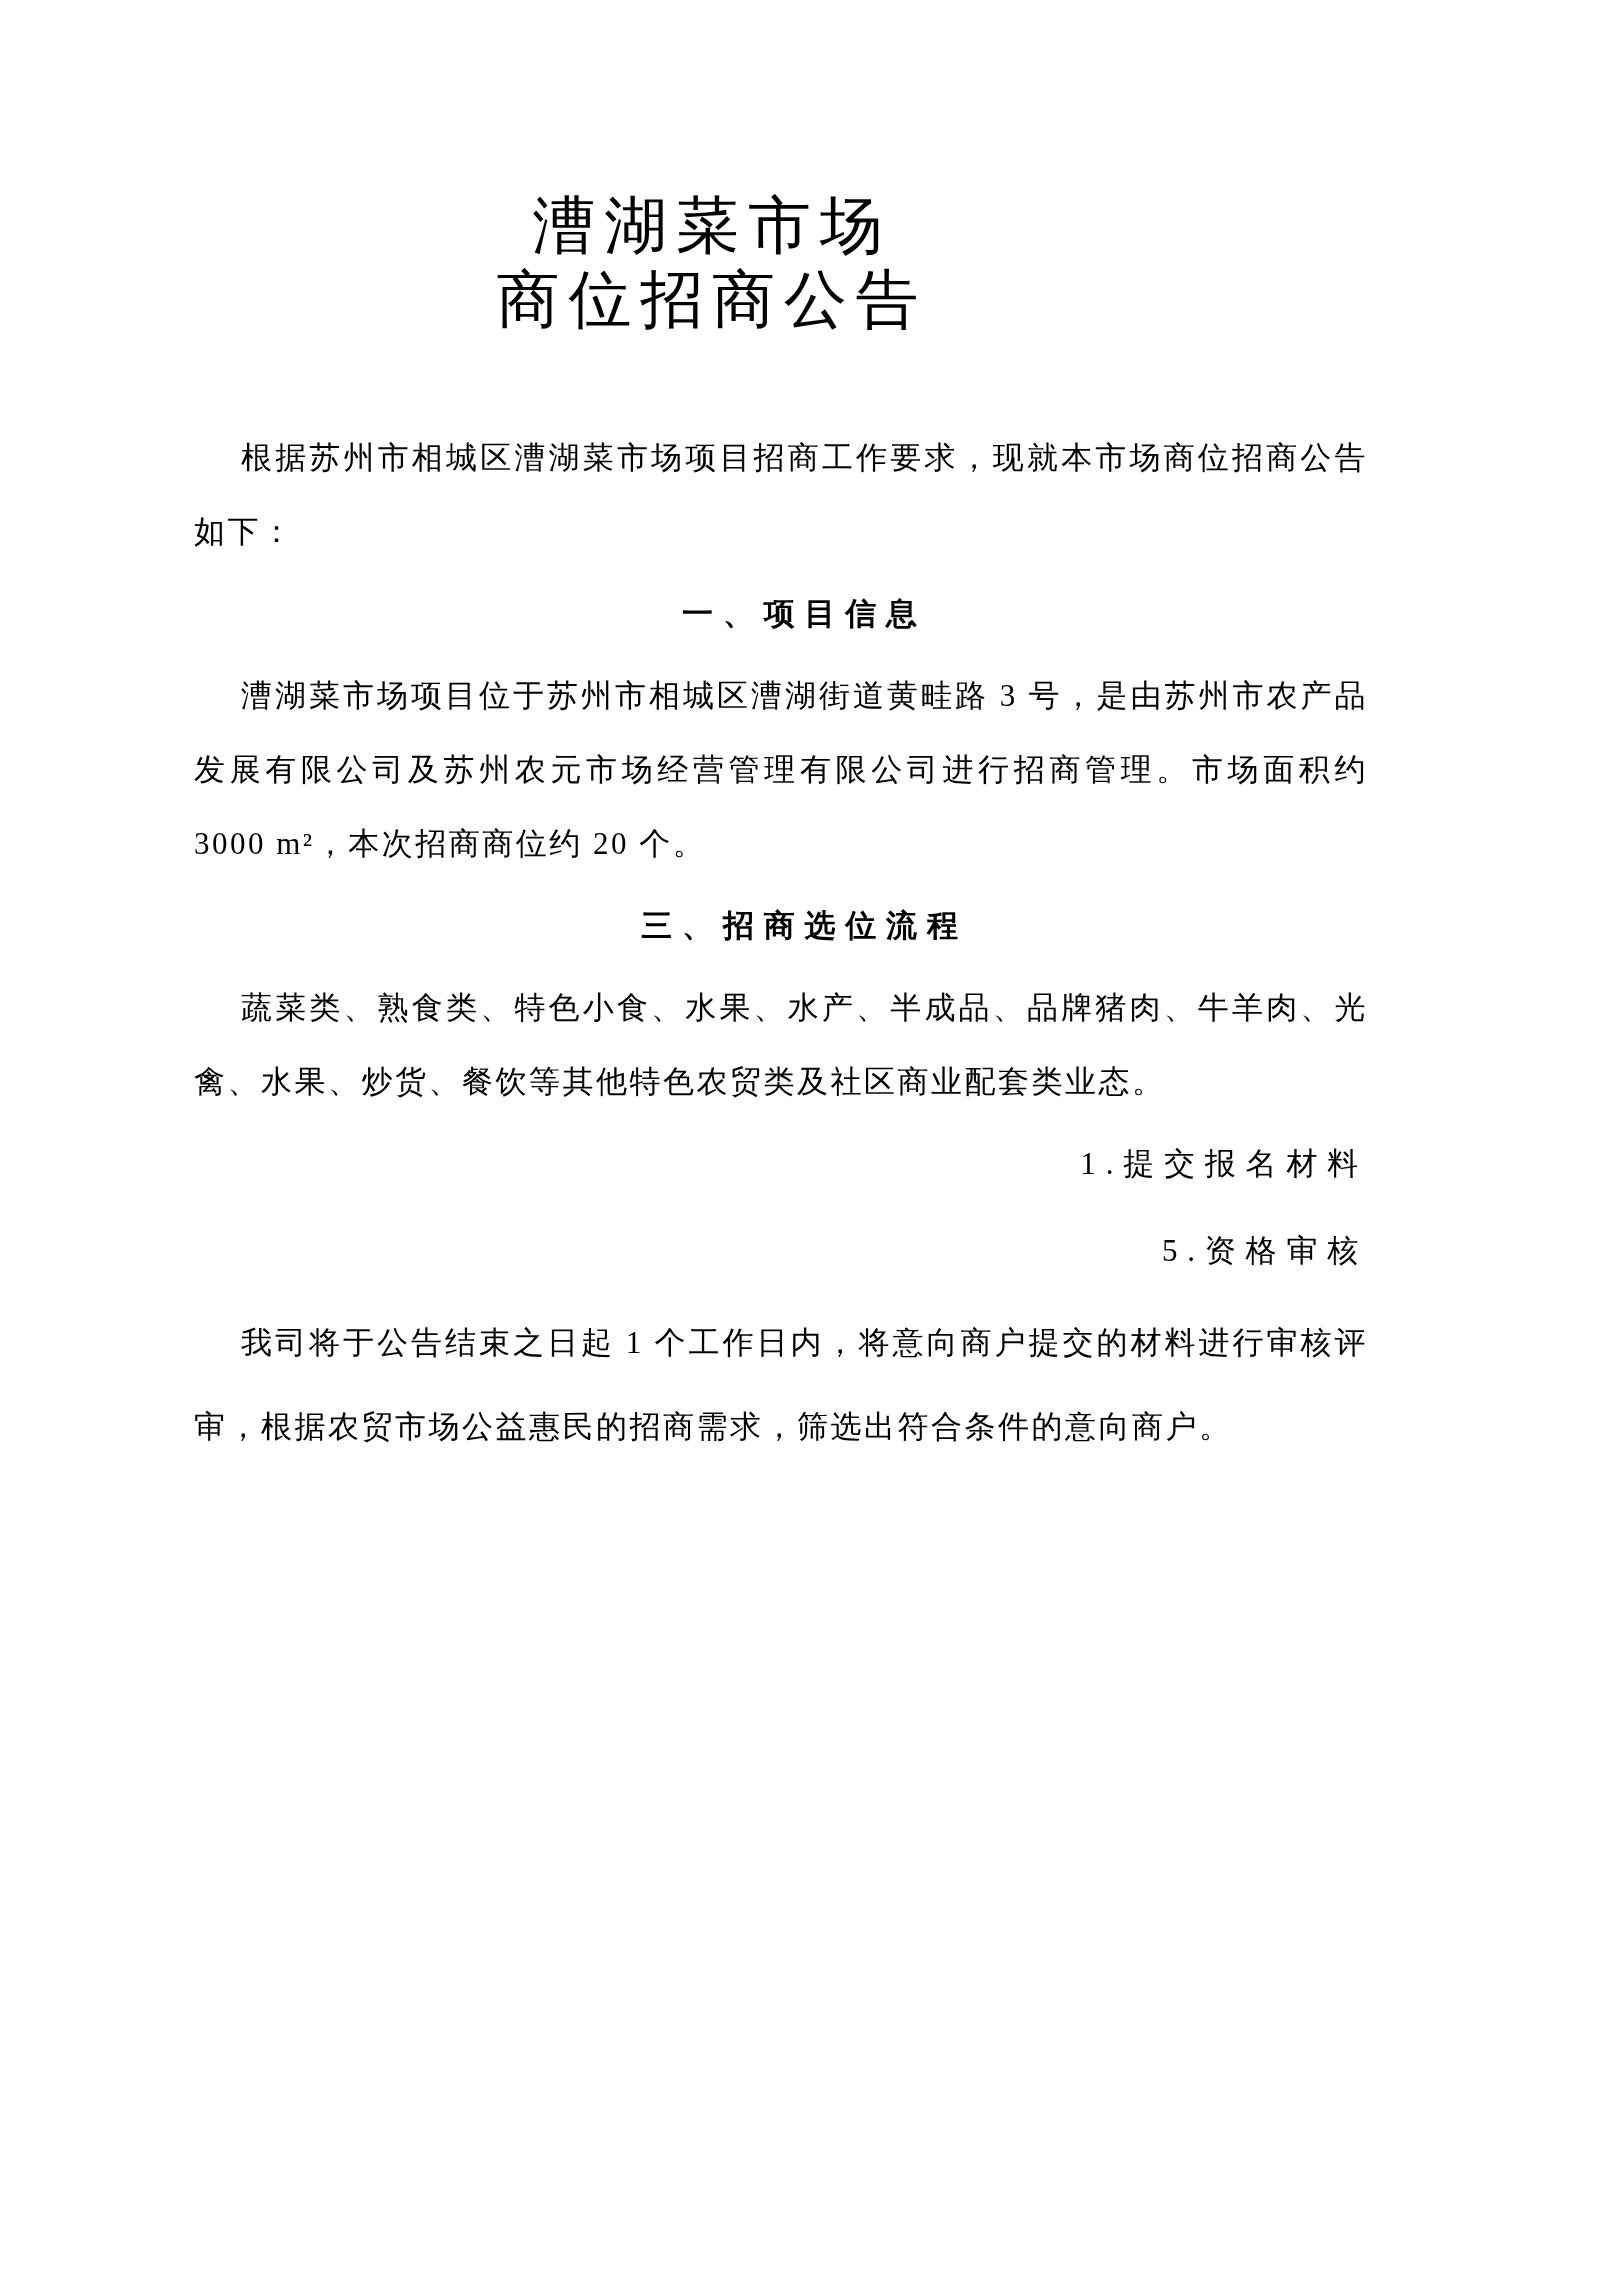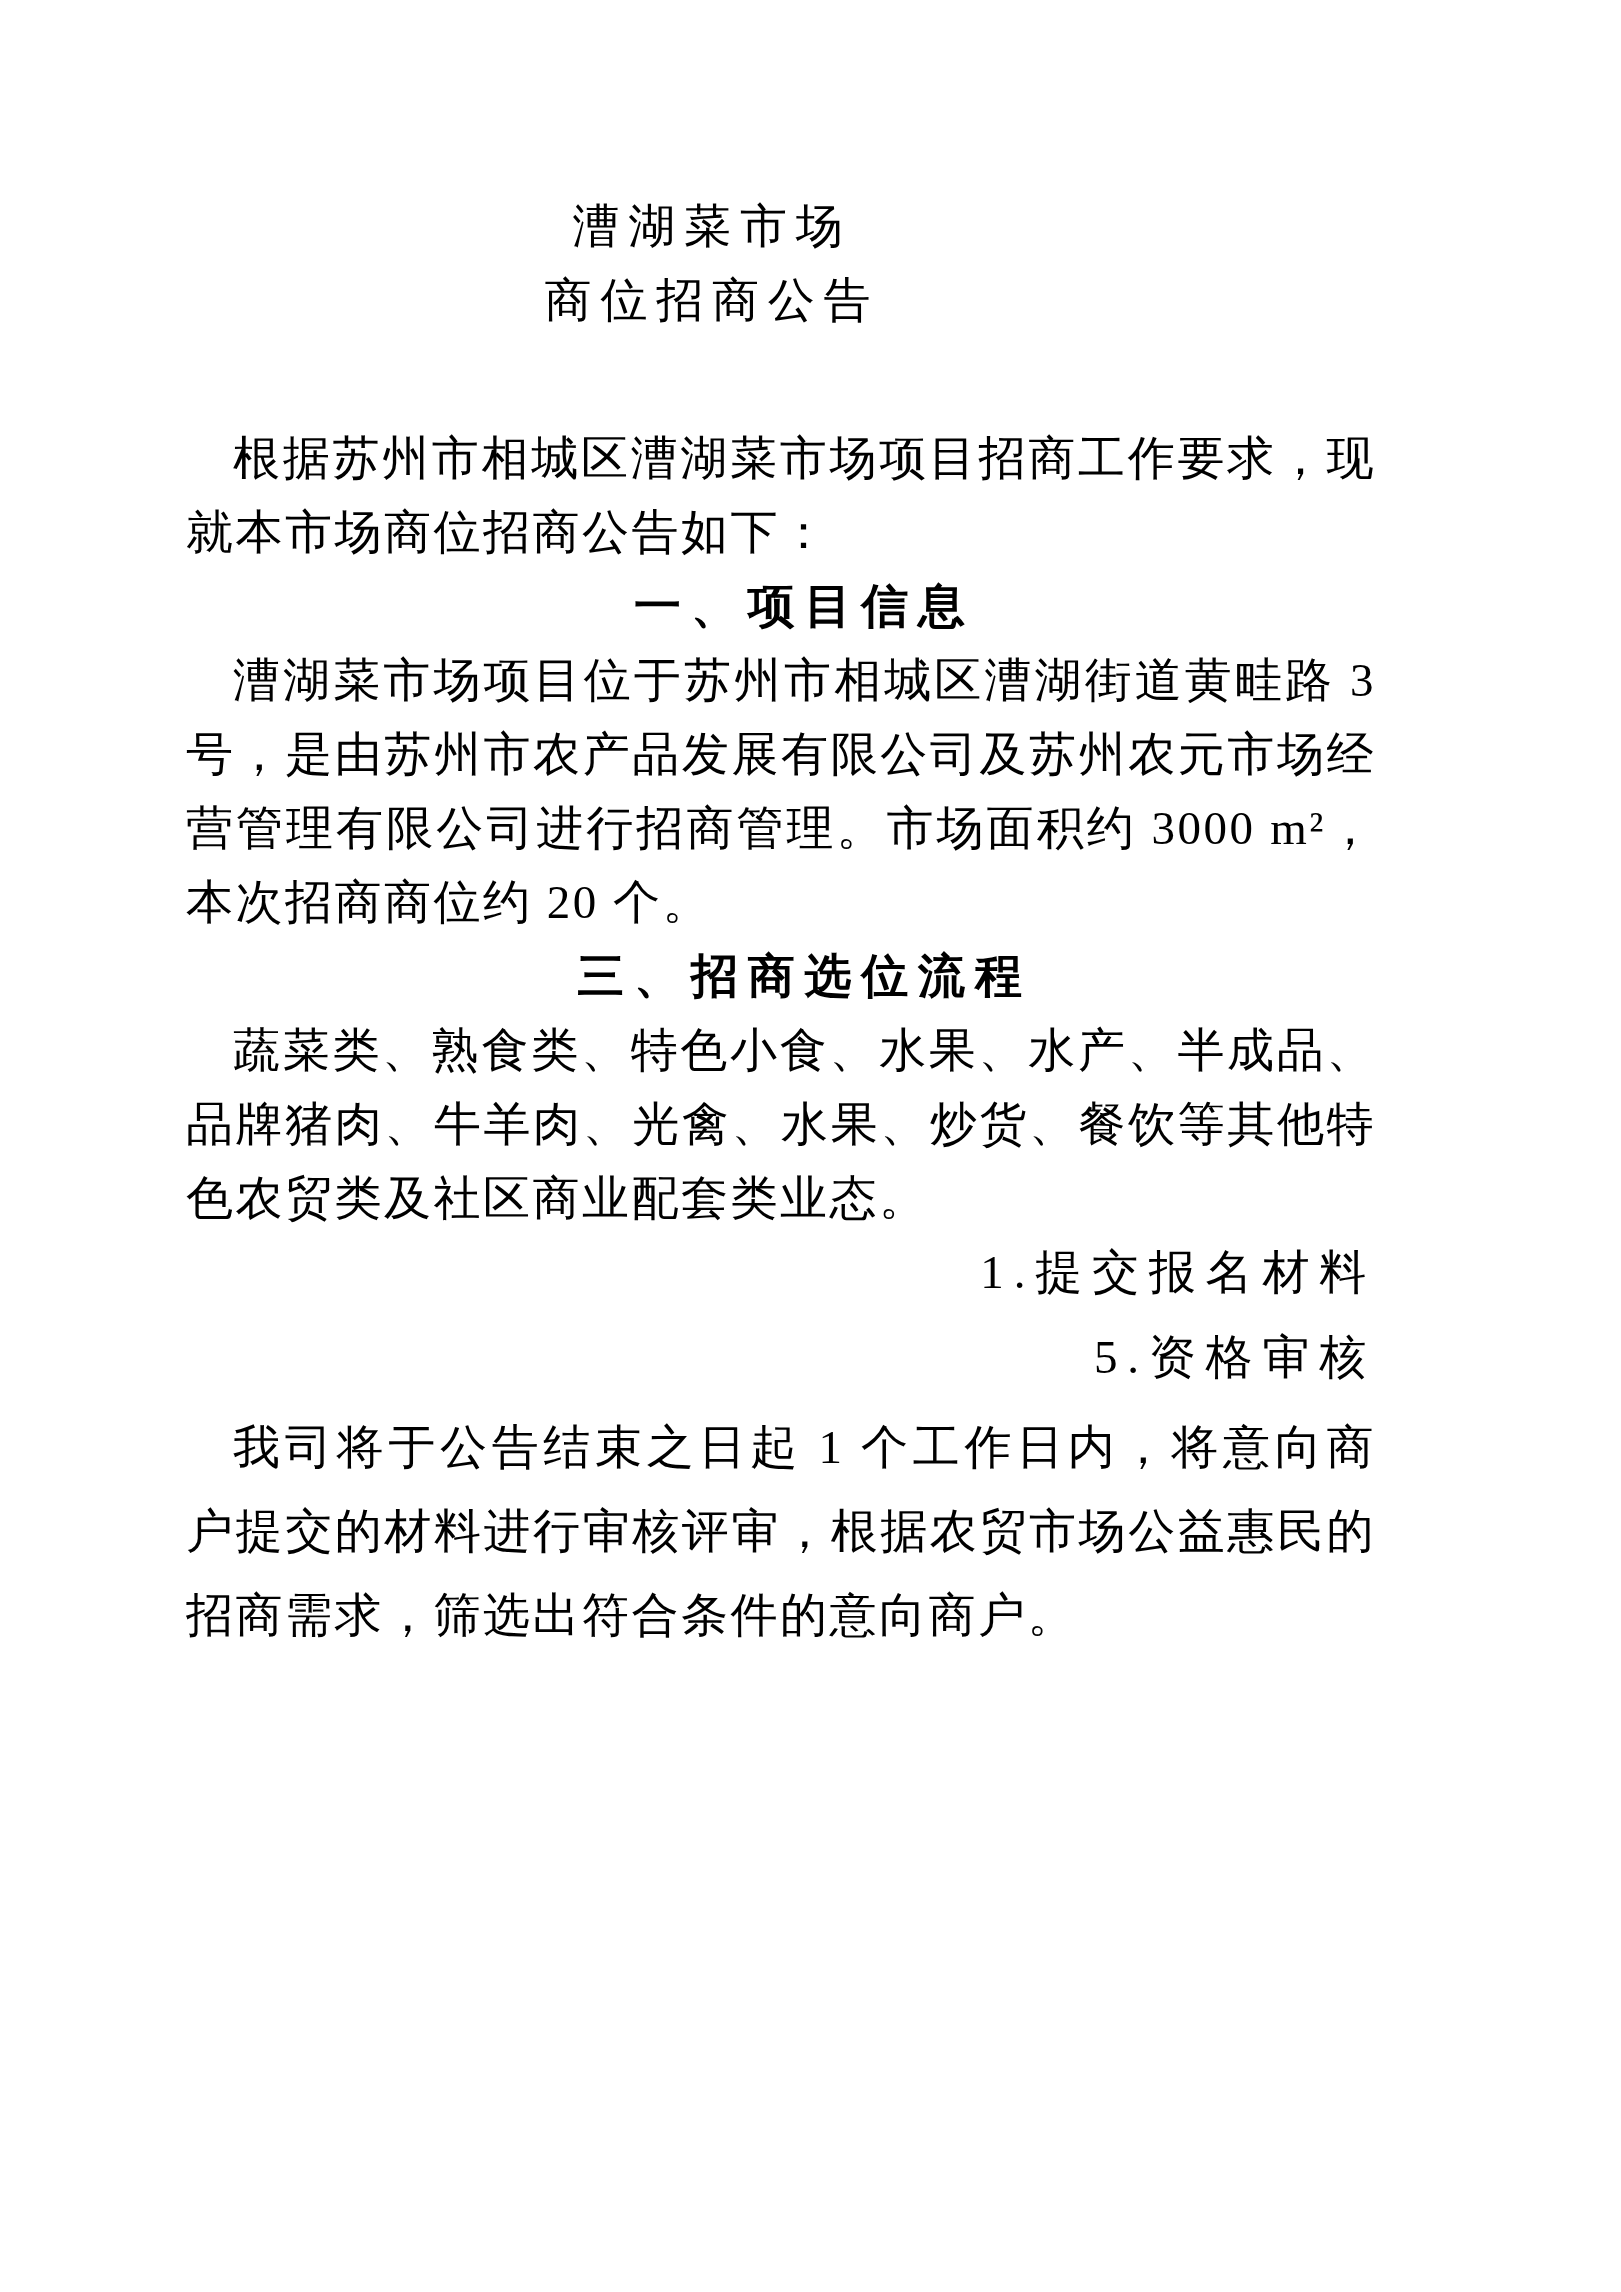--- a/index.html
+++ b/index.html
@@ -15,32 +15,32 @@
     color: #000000;
     font-family: "Liberation Serif", serif;
     overflow: hidden;
     box-sizing: border-box;
     padding: 189px 245px 0 186px; 
   }
   .doc-title {
     position: relative;
     left: -69px;               
     text-align: center;
-    font-size: 47px;
+    font-size: 63px;
     line-height: 74px;
     letter-spacing: 8.8px;
     white-space: nowrap;
   }
   .paragraphs {
     margin-top: 84px;
     text-align: justify;
   }
   .para {
-    margin: 0;
-    font-size: 47px;
+    margin: 8px;
+    font-size: 31px;
     letter-spacing: 2.5px;
     text-indent: 47px;
     word-break: normal;
   }
   .sec-a { line-height: 74px; }
   .sec-b { line-height: 84px; margin-top: 5.9px; }
   .heading {
     font-family: "Liberation Sans", sans-serif;
     font-weight: 700;
     letter-spacing: 9.8px;

